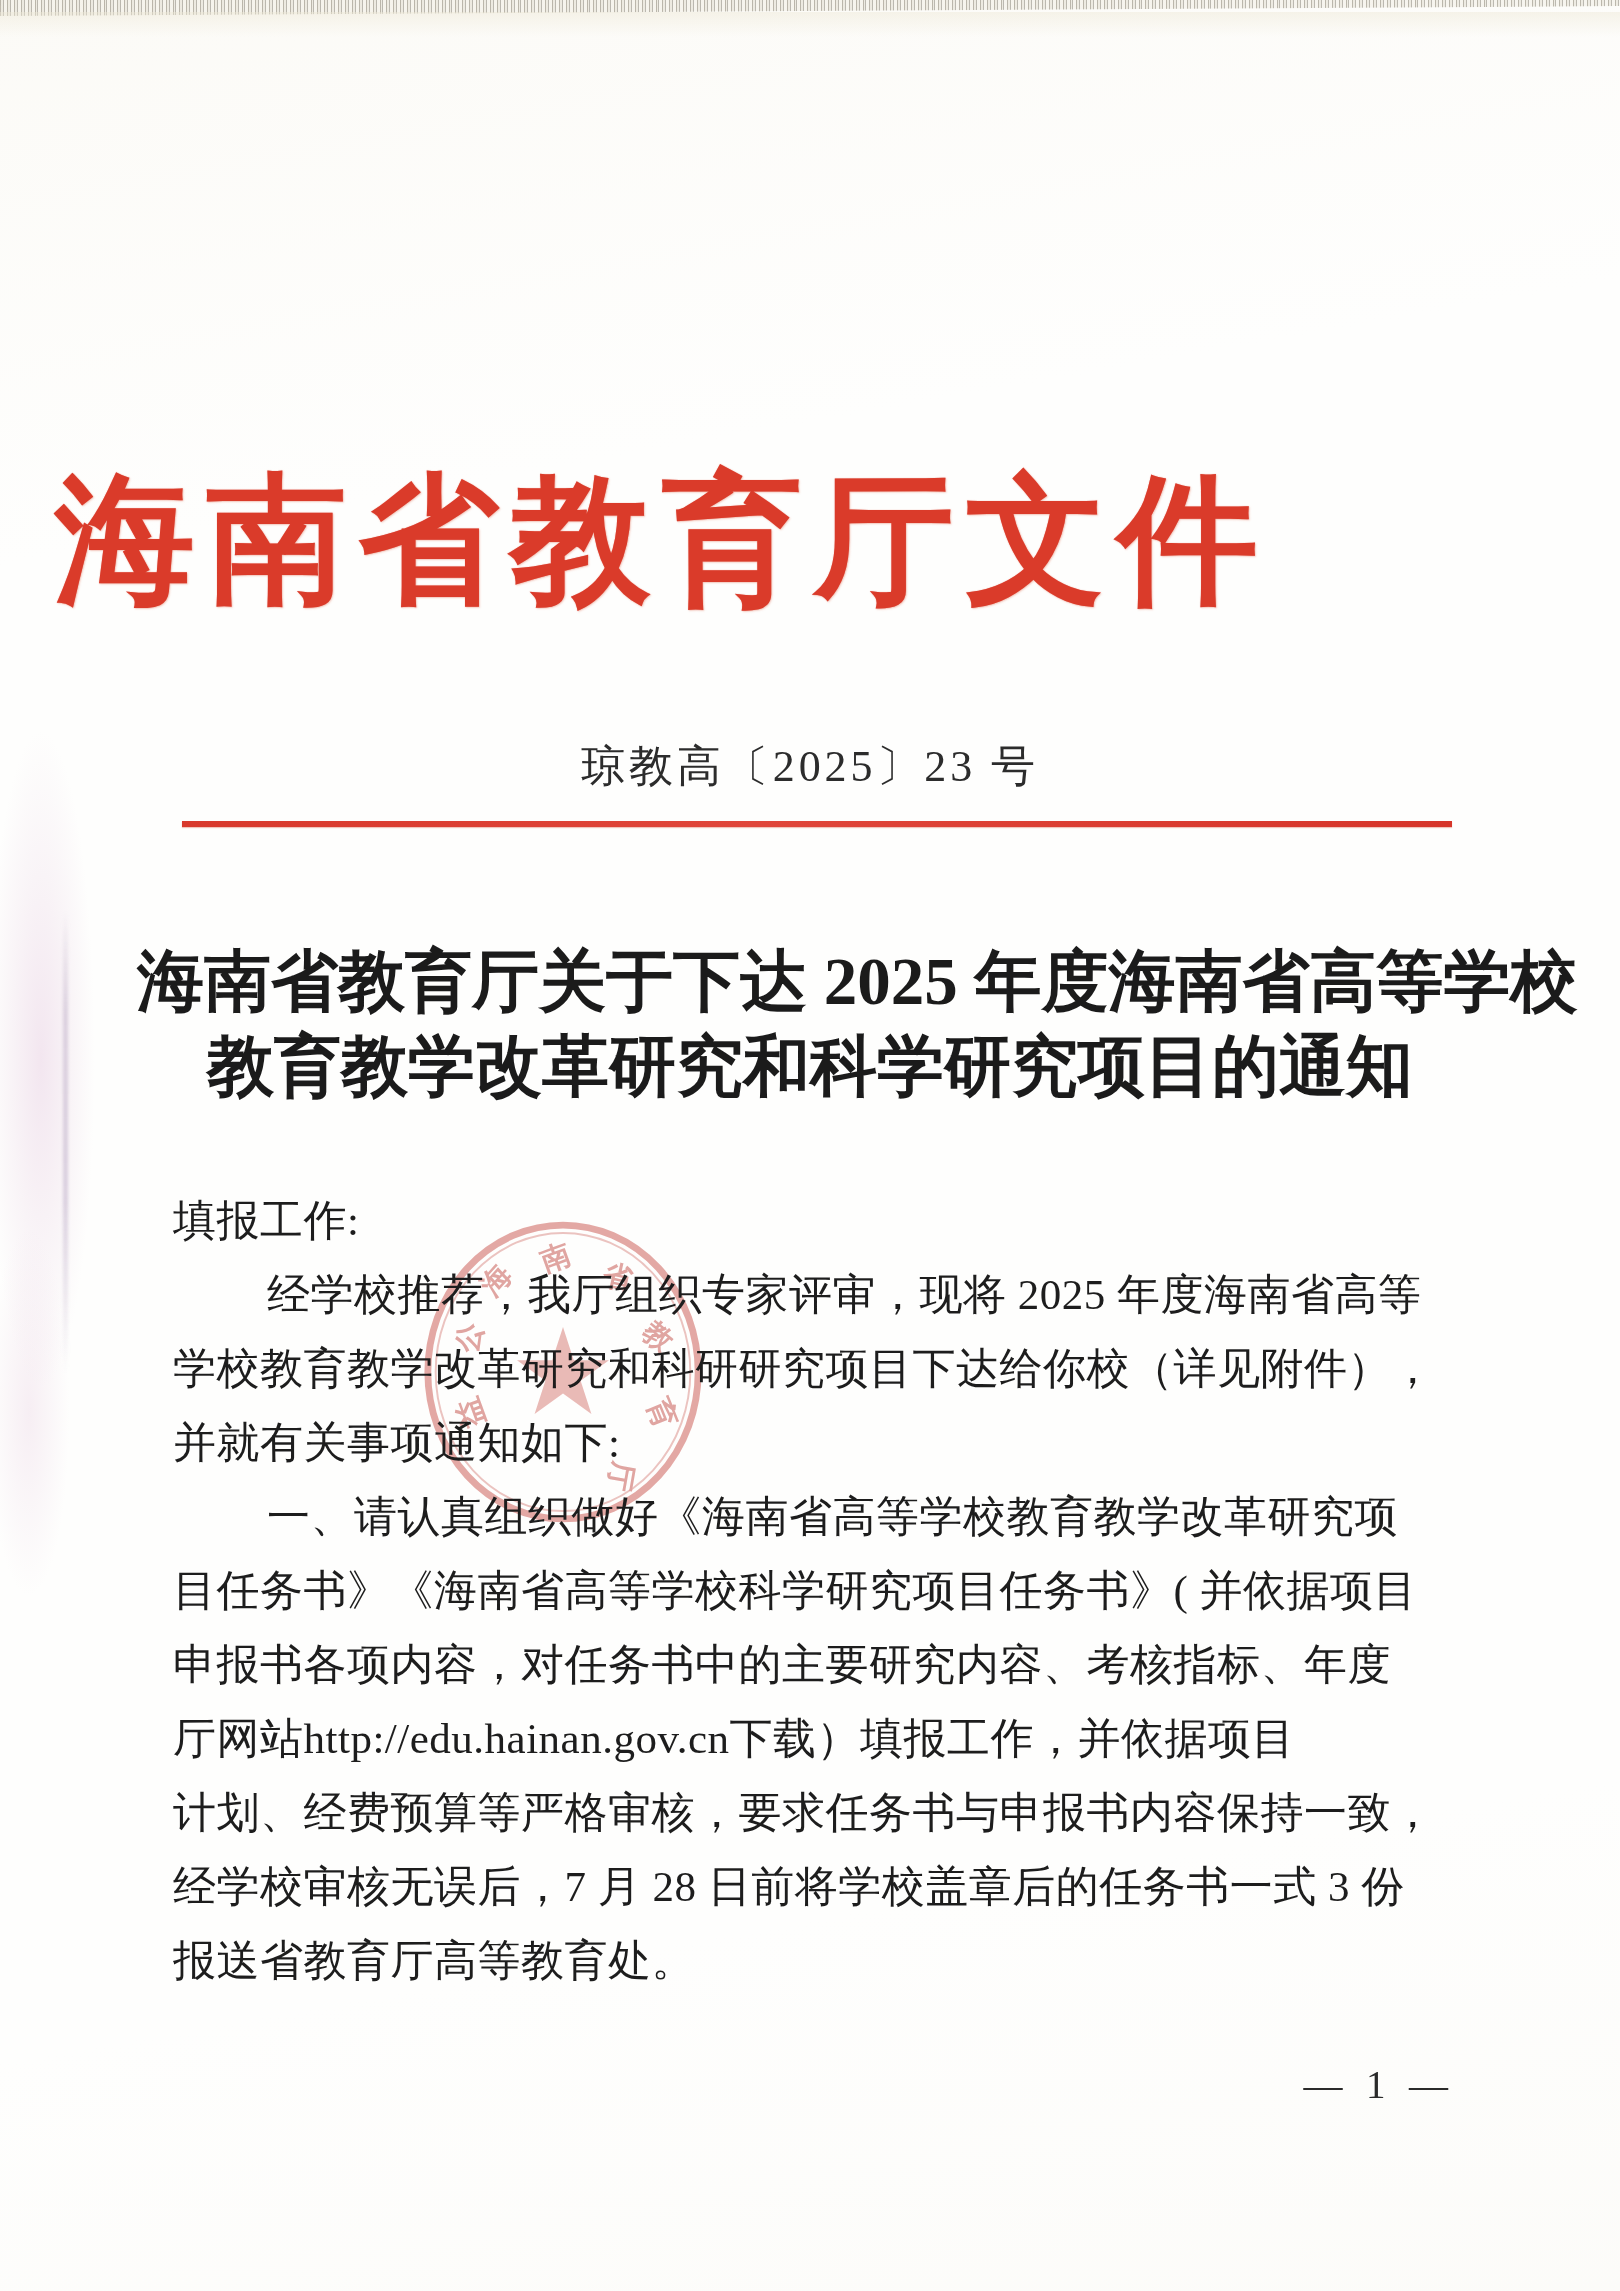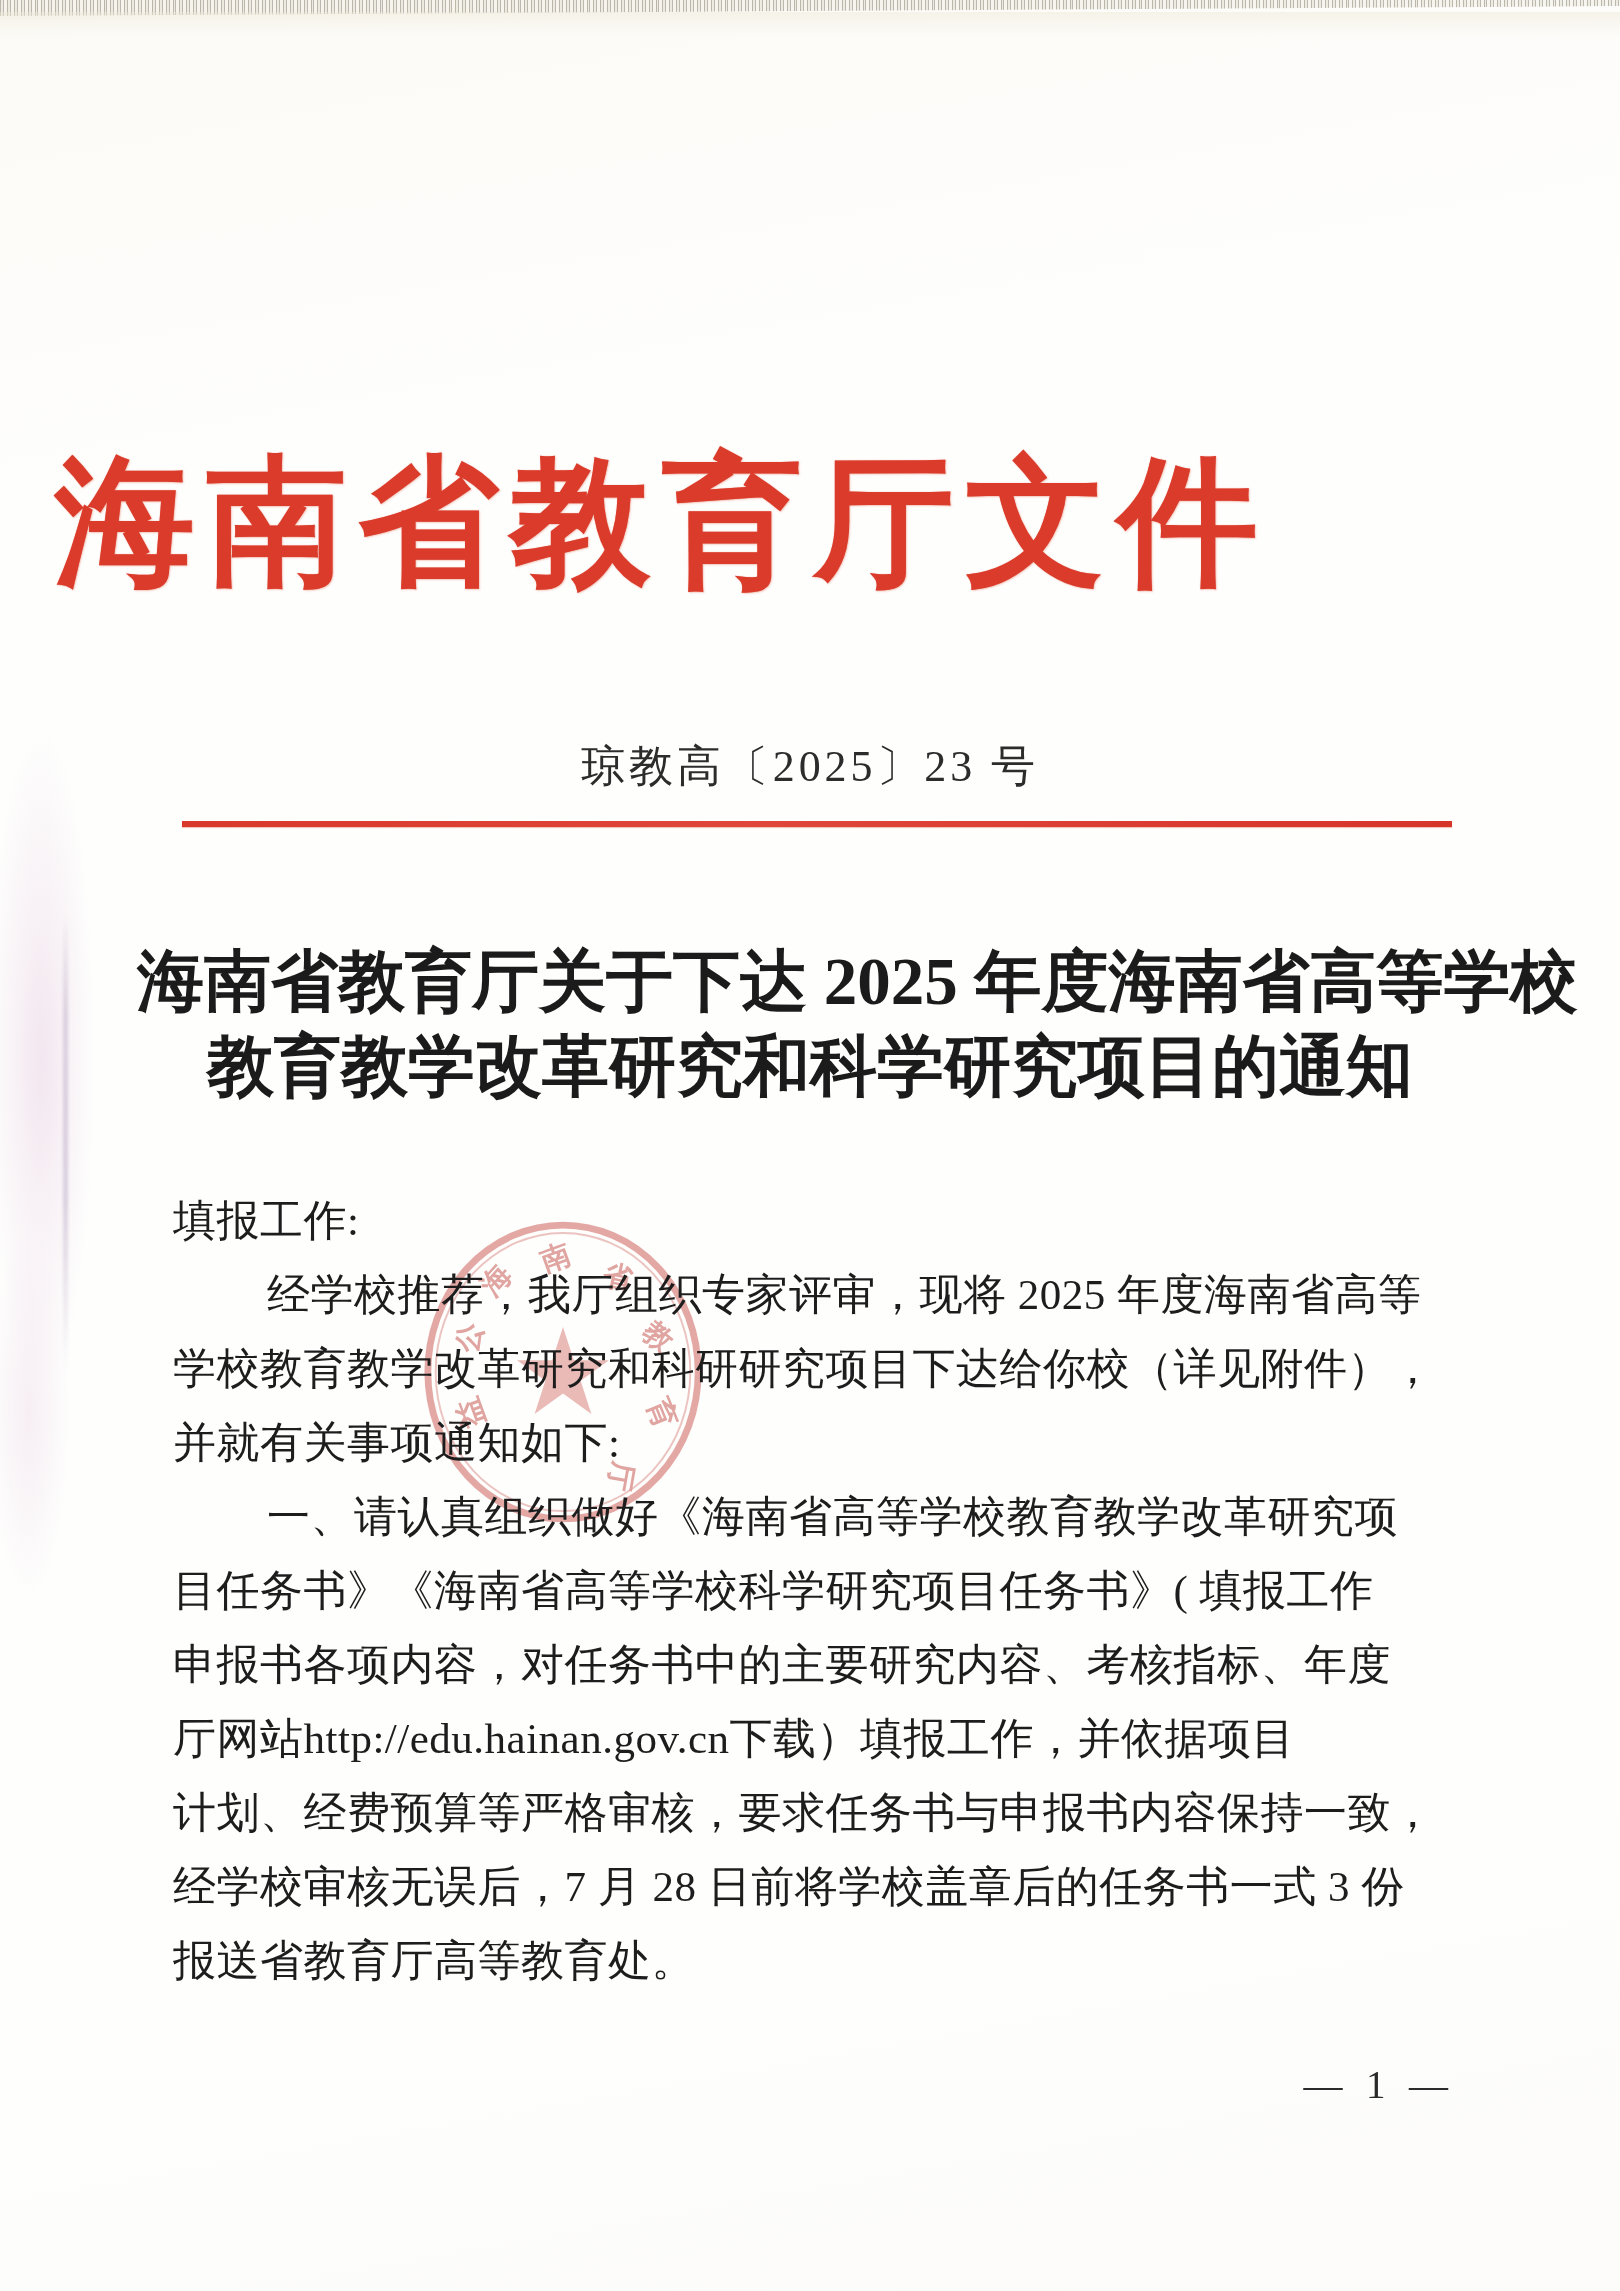--- a/index.html
+++ b/index.html
@@ -76,21 +76,21 @@
       rgba(250,248,242,0.6) 0%,
       rgba(255,255,255,0) 22%,
       rgba(255,255,255,0) 80%,
       rgba(250,249,245,0.5) 100%);
     pointer-events: none;
   }
 
   
   .masthead {
     position: absolute;
-    top: 453px;
+    top: 471px;
     left: 0;
     width: 1324px;
     text-align: center;
     color: #DA3B2A;
     font-family: "Liberation Serif", "DejaVu Serif", serif;
     font-weight: bold;
     font-size: 140px;
     letter-spacing: 11.8px;
     line-height: 1.0;
     text-shadow:
@@ -224,21 +224,21 @@
       </g>
     </svg>
   </div>
 
   <div class="body-block">
     <span class="bline">填报工作:</span>
     <span class="bline indent2">经学校推荐，我厅组织专家评审，现将 2025 年度海南省高等</span>
     <span class="bline">学校教育教学改革研究和科研研究项目下达给你校（详见附件），</span>
     <span class="bline">并就有关事项通知如下:</span>
     <span class="bline indent2">一、请认真组织做好《海南省高等学校教育教学改革研究项</span>
-    <span class="bline">目任务书》《海南省高等学校科学研究项目任务书》( 填报工作</span>
+    <span class="bline">目任务书》《海南省高等学校科学研究项目任务书》( 并依据项目</span>
     <span class="bline">申报书各项内容，对任务书中的主要研究内容、考核指标、年度</span>
     <span class="bline">厅网站http://edu.hainan.gov.cn下载）填报工作，并依据项目</span>
     <span class="bline">计划、经费预算等严格审核，要求任务书与申报书内容保持一致，</span>
     <span class="bline">经学校审核无误后，7 月 28 日前将学校盖章后的任务书一式 3 份</span>
     <span class="bline">报送省教育厅高等教育处。</span>
   </div>
 
   <div class="page-footer">— 1 —</div>
 
 </div>

